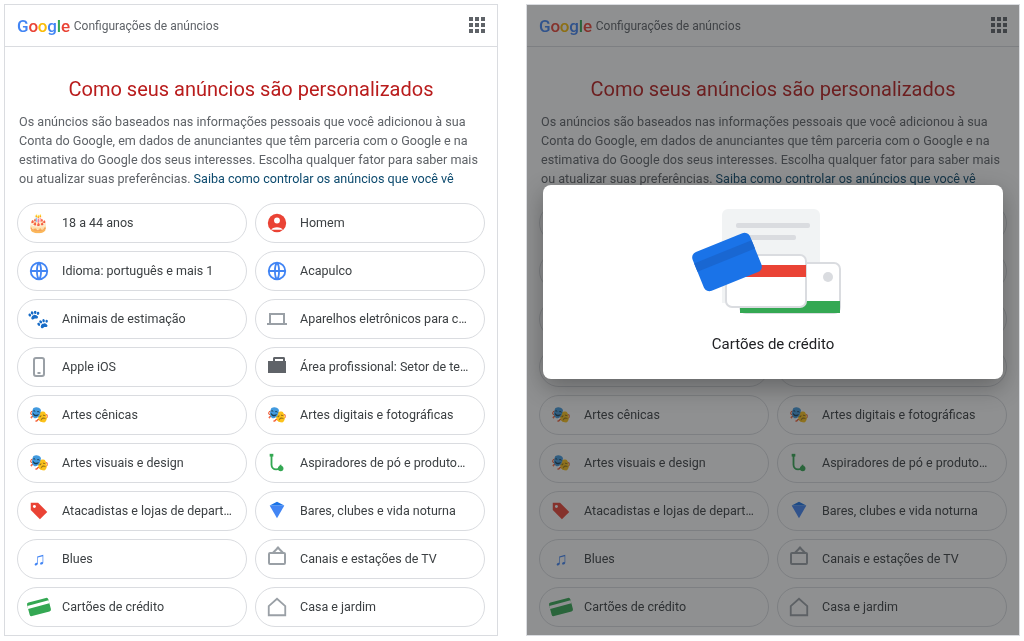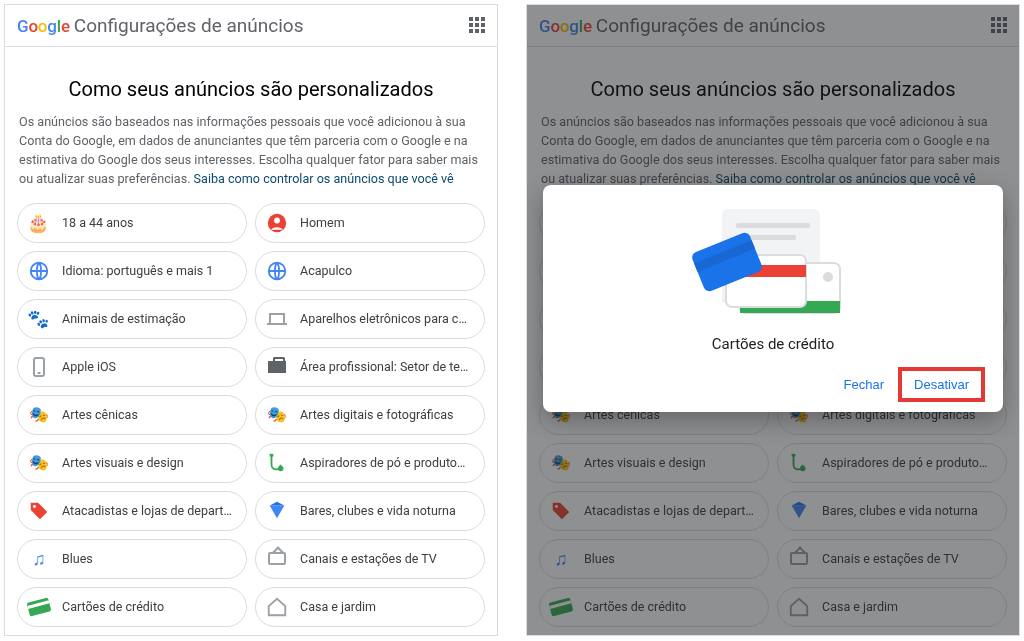--- a/index.html
+++ b/index.html
@@ -35,28 +35,28 @@
     letter-spacing: -0.2px;
     margin-right: 4px;
     display: flex;
   }
   .g-logo span:nth-child(1){color:#4285F4}
   .g-logo span:nth-child(2){color:#EA4335}
   .g-logo span:nth-child(3){color:#FBBC05}
   .g-logo span:nth-child(4){color:#4285F4}
   .g-logo span:nth-child(5){color:#34A853}
   .g-logo span:nth-child(6){color:#EA4335}
-  .appbar-title { color:#5f6368; font-size:19px; }
+  .appbar-title { color:#5f6368; font-size:12px; }
   .apps-icon {
     margin-left:auto; width:18px; height:18px;
     display:grid; grid-template-columns:repeat(3,4px); grid-template-rows:repeat(3,4px); gap:2px;
   }
   .apps-icon i { background:#5f6368; width:4px; height:4px; display:block; }
   .content { padding: 10px 10px 0 10px; }
-  .section-title { text-align:center; font-size:20px; color:#000000; font-weight:400; margin:20px 0 12px; }
+  .section-title { text-align:center; font-size:20px; color:#b91c1c; font-weight:400; margin:20px 0 12px; }
   .desc { font-size:12.6px; color:#5f6368; line-height:1.5; padding:0 4px; }
   .link { color:#0c4a6e; cursor:pointer; }
   .chips {
     display:grid;
     grid-template-columns: 1fr 1fr;
     gap:8px;
     margin-top:14px;
     padding:0 2px;
   }
   .chip {
@@ -494,18 +494,14 @@
         <rect x="62" y="60" width="100" height="50" rx="6" fill="none"></rect>
         <circle cx="150" cy="74" r="5" fill="#dadce0"></circle>
         <rect x="62" y="98" width="100" height="12" rx="0" fill="#34A853"></rect>
         <rect x="48" y="52" width="80" height="52" rx="6" fill="#fff" stroke="#dadce0" stroke-width="2"></rect>
         <rect x="48" y="62" width="80" height="12" fill="#EA4335"></rect>
         <rect x="18" y="38" width="62" height="42" rx="6" fill="#1a73e8" transform="rotate(-22 49 59)"></rect>
         <rect x="18" y="48" width="62" height="9" fill="#1967d2" transform="rotate(-22 49 59)"></rect>
       </svg>
     </div>
     <div class="dialog-title">Cartões de crédito</div>
-    <div class="dialog-actions">
-      <button class="txtbtn">Fechar</button>
-      <button class="txtbtn highlight">Desativar</button>
-    </div>
   </div>
 </div>
 
 </body></html>

